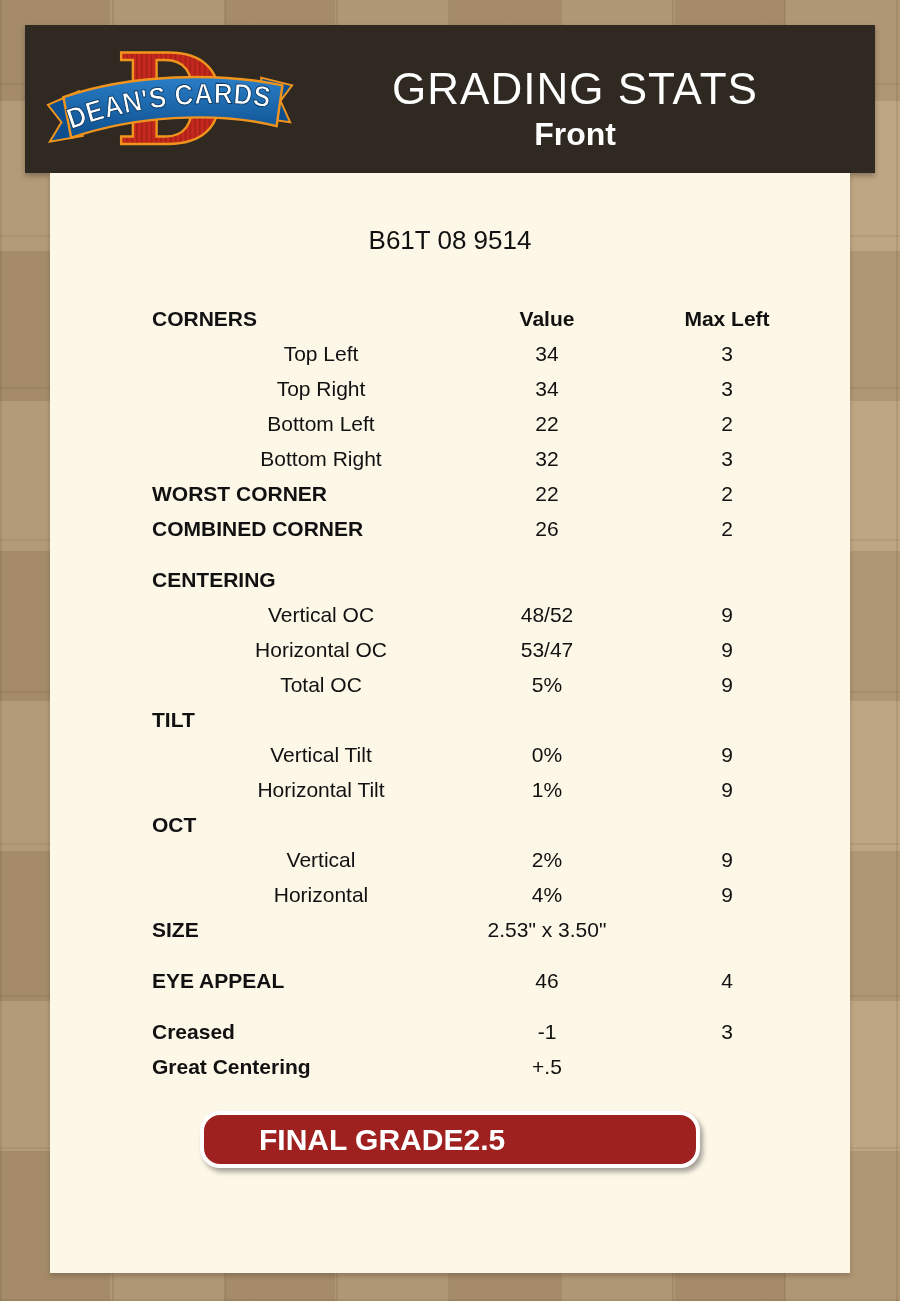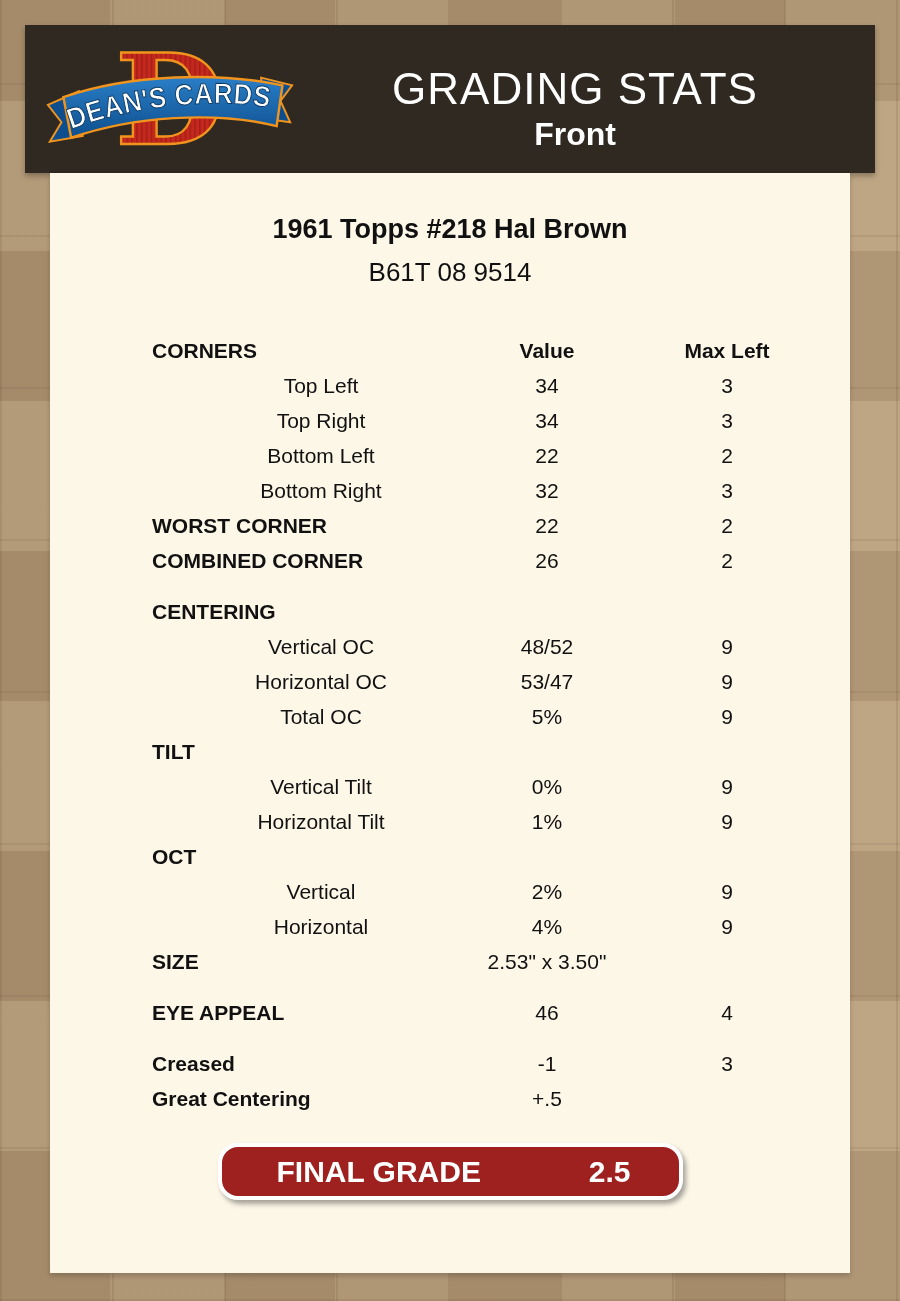--- a/index.html
+++ b/index.html
@@ -32,24 +32,24 @@
   .grading-table{margin:46px 48px 0 102px;}
   .row{display:flex;line-height:35px;font-size:21px;color:#111;}
   .row.gap{margin-top:16px;}
   .row.bold .c-label{font-weight:bold;}
   .row.colhead{font-weight:bold;}
   .row.indent .c-label{padding-left:48px;text-align:center;}
   .c-label{flex:1;}
   .c-value{width:210px;text-align:center;}
   .c-max{width:150px;text-align:center;}
   .final-grade{
-    margin:27px auto 0 auto;width:465px;height:57px;box-sizing:border-box;
+    margin:27px auto 0 auto;width:500px;height:57px;box-sizing:border-box;
     background:#9e211f;border:4px solid #ffffff;border-radius:20px;
     box-shadow:3px 4px 5px rgba(0,0,0,0.35);
-    display:flex;align-items:center;justify-content:space-between;
+    display:flex;align-items:center;
     color:#ffffff;font-size:30px;font-weight:bold;
     padding:0 48px 0 55px;
   }
 </style>
 </head>
 <body>
 
 <div class="header">
   <div class="logo-wrap">
     <svg width="252" height="132" viewBox="0 0 260 136">
@@ -73,21 +73,20 @@
       </text>
     </svg>
   </div>
   <div class="titles">
     <div class="main-title">GRADING STATS</div>
     <div class="sub-title">Front</div>
   </div>
 </div>
 
 <div class="panel">
-  <div class="card-title">1961 Topps #218 Hal Brown</div>
   <div class="card-id">B61T 08 9514</div>
 
   <div class="grading-table">
     <div class="row colhead">
       <span class="c-label">CORNERS</span>
       <span class="c-value">Value</span>
       <span class="c-max">Max Left</span>
     </div>
     <div>
         <div class="row indent">

